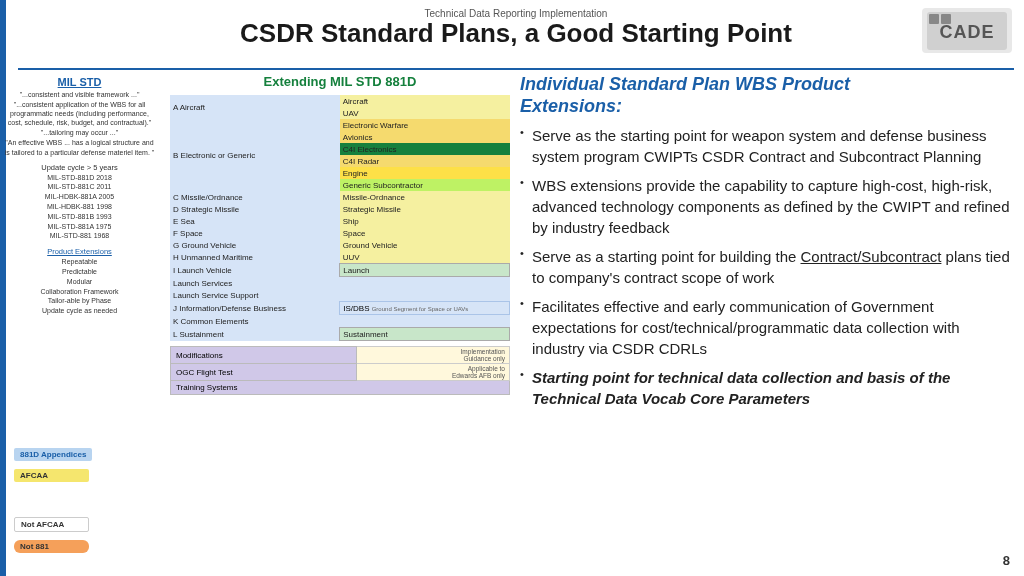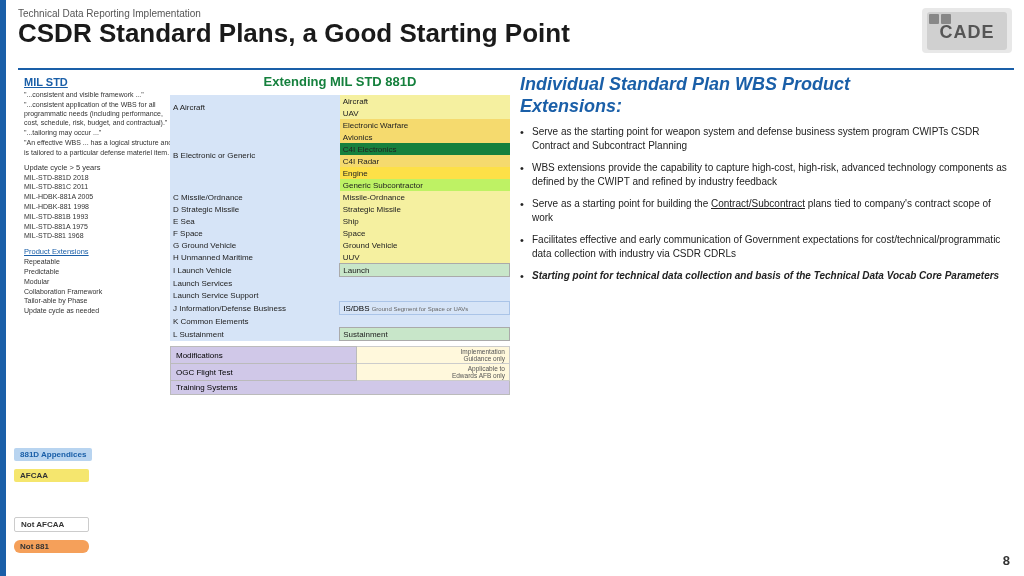--- a/index.html
+++ b/index.html
@@ -21,20 +21,21 @@
       height: 576px;
       background: #1a5fa8;
     }
 
     
     .header {
       position: absolute;
       top: 8px;
       left: 18px;
       right: 10px;
+      text-align: center;
     }
     .header-subtitle {
       font-size: 10px;
       color: #555;
     }
     .header-title {
       font-size: 26px;
       font-weight: bold;
       color: #1a1a1a;
       line-height: 1.1;
@@ -69,25 +70,26 @@
       top: 68px;
       left: 18px;
       right: 10px;
       height: 2px;
       background: #1a5fa8;
     }
 
     
     .left-sidebar {
       position: absolute;
-      left: 24px;
+      left: 2px;
       top: 76px;
       width: 155px;
       font-size: 7.5px;
       color: #222;
+      text-align: center;
     }
     .sidebar-mil-std {
       font-size: 11px;
       font-weight: bold;
       text-decoration: underline;
       color: #1a5fa8;
       margin-bottom: 2px;
     }
     .sidebar-quote {
       font-size: 7px;
@@ -210,21 +212,21 @@
       font-style: italic;
       color: #1a5fa8;
       line-height: 1.2;
       margin-bottom: 8px;
     }
     .right-bullets {
       list-style: none;
       padding: 0;
     }
     .right-bullets li {
-      font-size: 10px;
+      font-size: 15px;
       color: #222;
       margin-bottom: 8px;
       padding-left: 12px;
       position: relative;
       line-height: 1.4;
     }
     .right-bullets li::before {
       content: "•";
       position: absolute;
       left: 0;

